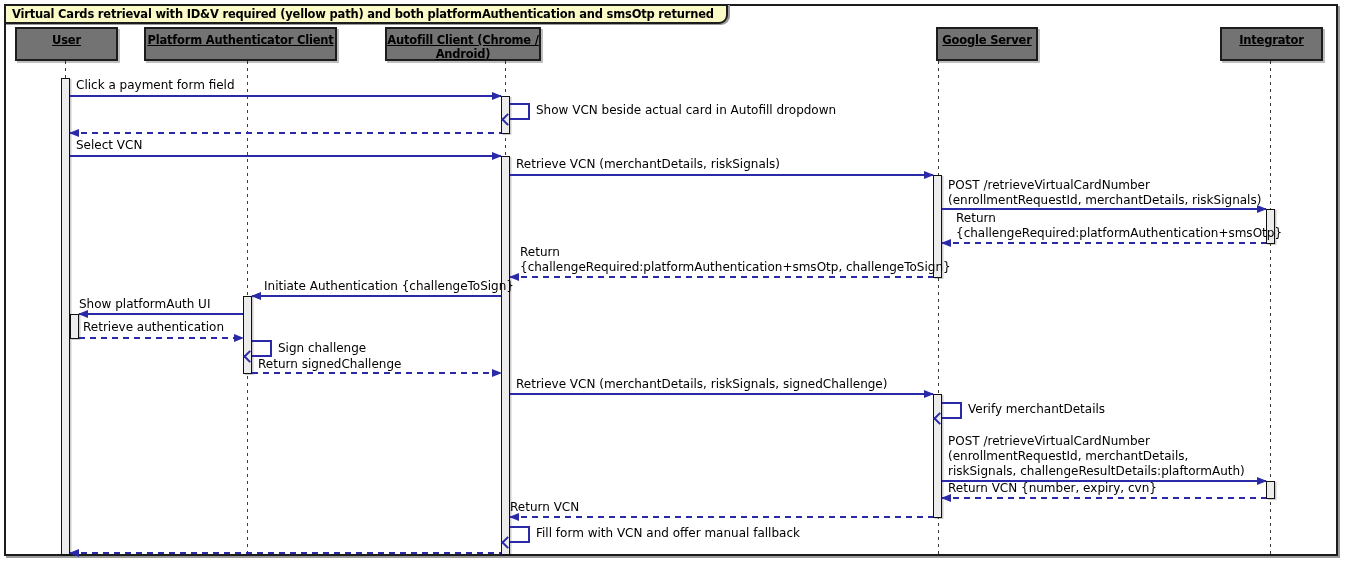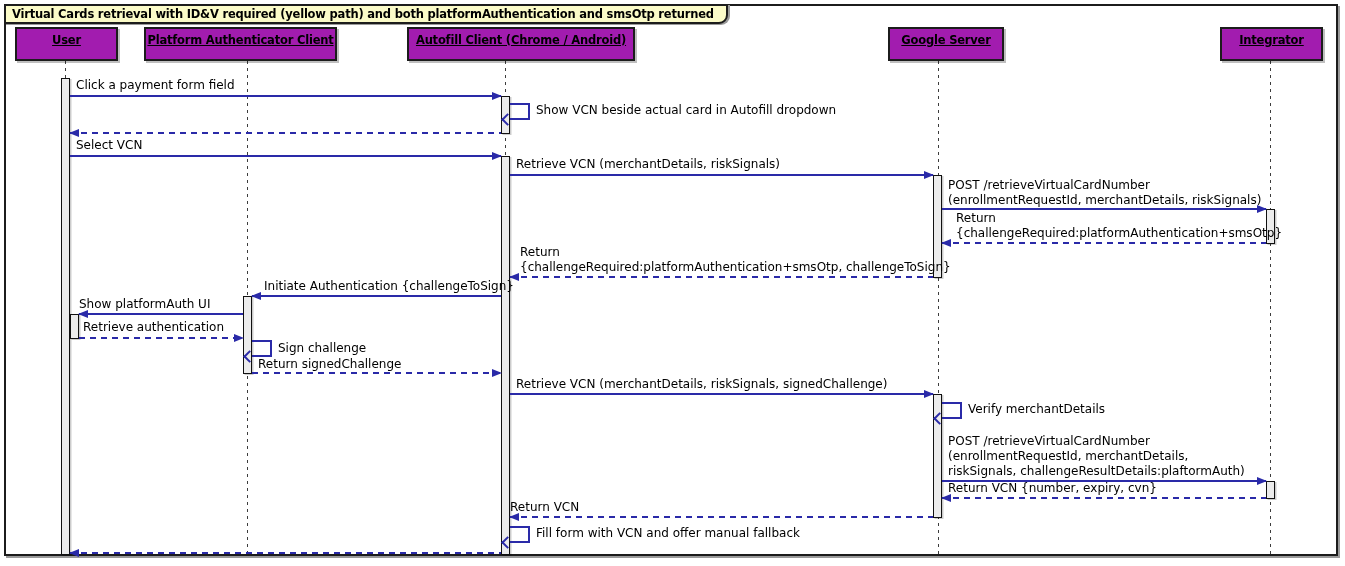--- a/index.html
+++ b/index.html
@@ -14,21 +14,21 @@
     box-shadow:2px 2px 0 #9a9a9a;
   }
   .titletab{
     position:absolute;left:4px;top:4px;height:20px;
     background:#FBFBC8;border:2px solid #1c1c1c;border-bottom-right-radius:9px;
     box-sizing:border-box;box-shadow:2px 1px 0 #9a9a9a;
     font-weight:bold;font-size:11.5px;line-height:16px;letter-spacing:-0.2px;
     padding:0 12px 0 6px;white-space:nowrap;z-index:6;
   }
   .pbox{
-    position:absolute;top:27px;height:34px;background:#a21caf;
+    position:absolute;top:27px;height:34px;background:#737373;
     border:2px solid #1c1c1c;box-sizing:border-box;
     box-shadow:2px 2px 0 rgba(0,0,0,0.25);
     text-align:center;font-weight:bold;font-size:11.5px;letter-spacing:-0.2px;
     padding-top:4px;text-decoration:underline;z-index:3;
   }
   .life{
     position:absolute;top:61px;height:493px;width:1px;z-index:1;
     background:repeating-linear-gradient(180deg,#3c3c3c 0 3px,transparent 3px 7px);
   }
   .act{
@@ -60,22 +60,22 @@
 <div class="titletab">Virtual Cards retrieval with ID&amp;V required (yellow path) and both platformAuthentication and smsOtp returned</div>
 
 <div class="life" style="left:65px"></div>
 <div class="life" style="left:247px"></div>
 <div class="life" style="left:505px"></div>
 <div class="life" style="left:938px"></div>
 <div class="life" style="left:1270px"></div>
 
 <div class="pbox" style="left:15px;width:103px">User</div>
 <div class="pbox" style="left:144px;width:193px">Platform Authenticator Client</div>
-<div class="pbox" style="left:407px;width:228px">Autofill Client (Chrome / Android)</div>
-<div class="pbox" style="left:888px;width:116px">Google Server</div>
+<div class="pbox" style="left:385px;width:156px">Autofill Client (Chrome / Android)</div>
+<div class="pbox" style="left:936px;width:102px">Google Server</div>
 <div class="pbox" style="left:1220px;width:103px">Integrator</div>
 
 <div class="act" style="left:61px;top:78px;height:477px"></div>
 <div class="act" style="left:70px;top:314px;height:25px"></div>
 <div class="act" style="left:243px;top:296px;height:78px"></div>
 <div class="act" style="left:501px;top:96px;height:38px"></div>
 <div class="act" style="left:501px;top:156px;height:399px"></div>
 <div class="act" style="left:933px;top:175px;height:103px"></div>
 <div class="act" style="left:933px;top:394px;height:124px"></div>
 <div class="act" style="left:1266px;top:209px;height:35px"></div>

